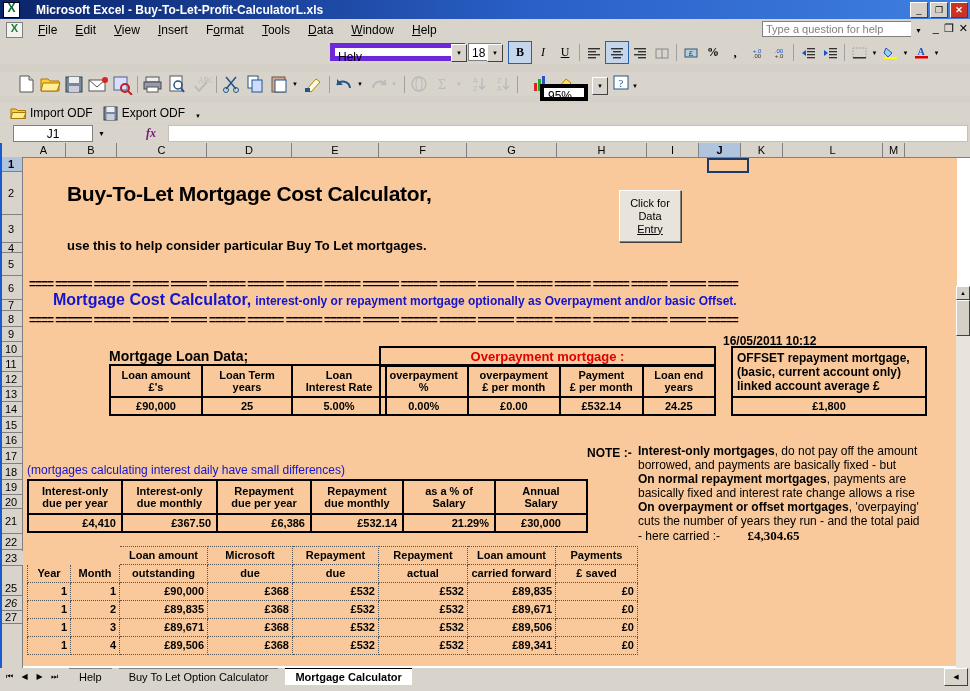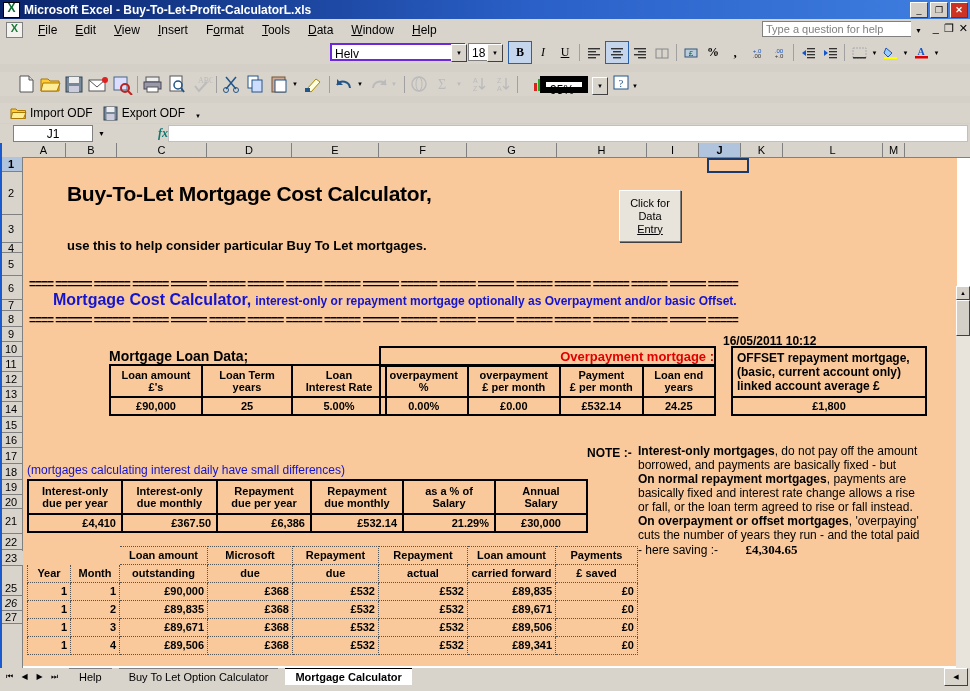--- a/index.html
+++ b/index.html
@@ -8,21 +8,21 @@
     font-family:"Liberation Sans",sans-serif;
     background:#d4d0c8;
     -webkit-font-smoothing:none;
   }
   #app{position:relative;width:970px;height:691px;}
 
   
   .titlebar{
     position:absolute;left:0;top:0;width:970px;height:19px;
     background:linear-gradient(to right,#0a246a,#2a60c8 55%,#3f7fe0);
-    display:flex;align-items:center;
+    display:flex;align-items:center;gap:12px;
   }
   .titlebar .tb-icon{
     width:15px;height:14px;margin-left:3px;margin-right:4px;
     background:#fff;border:1px solid #000;position:relative;flex:none;
   }
   .titlebar .tb-icon:before{
     content:"X";position:absolute;left:0;right:0;top:-2px;
     font:bold 12px "Liberation Sans",sans-serif;color:#0a6b2e;text-align:center;
   }
   .titlebar .tb-title{
@@ -70,21 +70,21 @@
   .win-btns{position:absolute;right:2px;top:3px;display:flex;gap:5px;align-items:center;}
   .win-btns span{font:11px "Liberation Sans",sans-serif;color:#000;cursor:default;line-height:12px;}
 
   
   .fmtbar{
     position:absolute;left:0;top:40px;width:970px;height:24px;
     background:#d8d4cc;display:flex;align-items:center;
   }
   .fontbox{
     position:absolute;left:330px;top:3px;width:135px;height:18px;background:#fff;
-    border:2px solid #6d28d9;font:12px "Liberation Sans",sans-serif;
+    border:5px solid #6d28d9;font:12px "Liberation Sans",sans-serif;
     padding:2px 0 0 3px;box-sizing:border-box;
   }
   .sizebox{
     position:absolute;left:468px;top:3px;width:33px;height:18px;background:#fff;
     border:1px solid #808080;font:12px "Liberation Sans",sans-serif;
     padding:2px 0 0 3px;box-sizing:border-box;
   }
   .combo-arrow{
     position:absolute;width:14px;height:16px;top:4px;background:#d8d4cc;
     border:1px solid;border-color:#fff #404040 #404040 #fff;
@@ -97,22 +97,22 @@
   .tbtn.on{border:1px solid #2a5faa;background:#c5d5ec;}
   .sep{width:1px;height:17px;background:#a0a0a0;margin:0 3px;flex:none;}
 
   
   .stdbar{
     position:absolute;left:0;top:72px;width:970px;height:24px;
     background:#d8d4cc;display:flex;align-items:center;padding-left:14px;
   }
   .ibtn{width:24px;height:22px;position:relative;flex:none;}
   .zoombox{
-    position:absolute;left:540px;top:4px;width:48px;height:17px;background:#fff;
-    border:6px solid #000000;font:12px "Liberation Sans",sans-serif;
+    position:absolute;left:540px;top:12px;width:48px;height:17px;background:#fff;
+    border:4px solid #000000;font:12px "Liberation Sans",sans-serif;
     padding:1px 0 0 4px;box-sizing:border-box;
   }
 
   
   .odfbar{
     position:absolute;left:0;top:103px;width:970px;height:20px;
     background:#d8d4cc;display:flex;align-items:center;padding-left:10px;
   }
   .odfbtn{
     display:flex;align-items:center;gap:3px;margin-right:10px;
@@ -126,22 +126,22 @@
   .namebox{
     position:absolute;left:13px;top:1px;width:80px;height:17px;background:#fff;
     border:1px solid #808080;display:flex;align-items:center;justify-content:center;
     font:12px "Liberation Sans",sans-serif;box-sizing:border-box;
   }
   .namebox-arrow{
     position:absolute;left:94px;top:1px;width:15px;height:17px;background:#d8d4cc;
     display:flex;align-items:center;justify-content:center;font-size:7px;
   }
   .fx{
-    position:absolute;left:158px;top:2px;
-    font:italic bold 12px "Liberation Serif",serif;color:#0f766e;
+    position:absolute;left:146px;top:2px;
+    font:italic bold 12px "Liberation Serif",serif;color:#701a75;
   }
   .fbar-in{
     position:absolute;left:168px;top:1px;right:2px;height:17px;background:#fff;
     border:1px solid #c0c0c0;box-sizing:border-box;
   }
 
   
   .gridarea{position:absolute;left:0;top:143px;width:970px;height:525px;background:#fff;}
   .colhdr{
     position:absolute;left:0;top:0;height:14px;width:970px;background:#d8d4cc;
@@ -686,21 +686,21 @@
         <span class="blue-hd">Mortgage Cost Calculator,</span><span class="blue-hd2" style="margin-left:4px">interest-only or repayment mortgage optionally as Overpayment and/or basic Offset.</span>
       </div>
 
       <div class="t" style="left:700px;top:176px;font:bold 12px 'Liberation Sans',sans-serif;">16/05/2011 10:12</div>
 
       <div class="t" style="left:86px;top:190px;font:bold 14px 'Liberation Sans',sans-serif;">Mortgage Loan Data;</div>
 
       <table class="xl" style="left:356px;top:188px;width:337px;">
         <tbody>
             <tr>
-              <td class="thick" style="text-align:right;height:17px;">
+              <td class="thick" style="text-align:center;height:17px;">
           <span class="red" style="font:bold 13px 'Liberation Sans',sans-serif">Overpayment mortgage :</span>
         </td>
             </tr>
       </tbody>
         </table>
 
       <table class="xl" style="left:86px;top:206px;width:270px;">
         <tbody>
             <tr>
           <td class="thick" style="width:90px;height:30px;">
@@ -808,25 +808,24 @@
         </tr>
       </tbody>
         </table>
 
       <div class="t note-label" style="left:564px;top:288px;">NOTE :-</div>
       <div style="position:absolute;left:615px;top:286px;">
         <div class="note-line"><b>Interest-only mortgages</b><span>, do not pay off the amount</span></div>
         <div class="note-line"><b></b><span>borrowed, and payments are basically fixed - but</span></div>
         <div class="note-line"><b>On normal repayment mortgages</b><span>, payments are</span></div>
         <div class="note-line"><b></b><span>basically fixed and interest rate change allows a rise</span></div>
-        <div class="note-line"><b></b><span>or fall, or the loan term agreed to rise or fall instead.</span></div>
         <div class="note-line"><b>On overpayment or offset mortgages</b><span>, 'overpaying'</span></div>
         <div class="note-line"><b></b><span>cuts the number of years they run - and the total paid</span></div>
         <div class="note-line">
-          <span>- here saving :-</span>
+          <span>- here carried :-</span>
           <b style="margin-left:24px;font-family:'Liberation Serif',serif;font-size:13px;">£4,304.65</b>
         </div>
       </div>
 
       <table class="amort" style="left:4px;top:388px;width:610px;">
         <tbody>
             <tr>
           <td class="hd" style="width:43px;border-color:transparent;"></td>
           <td class="hd" style="width:49px;border-color:transparent;"></td>
           <td class="hd" style="width:88px;">Loan amount</td>

